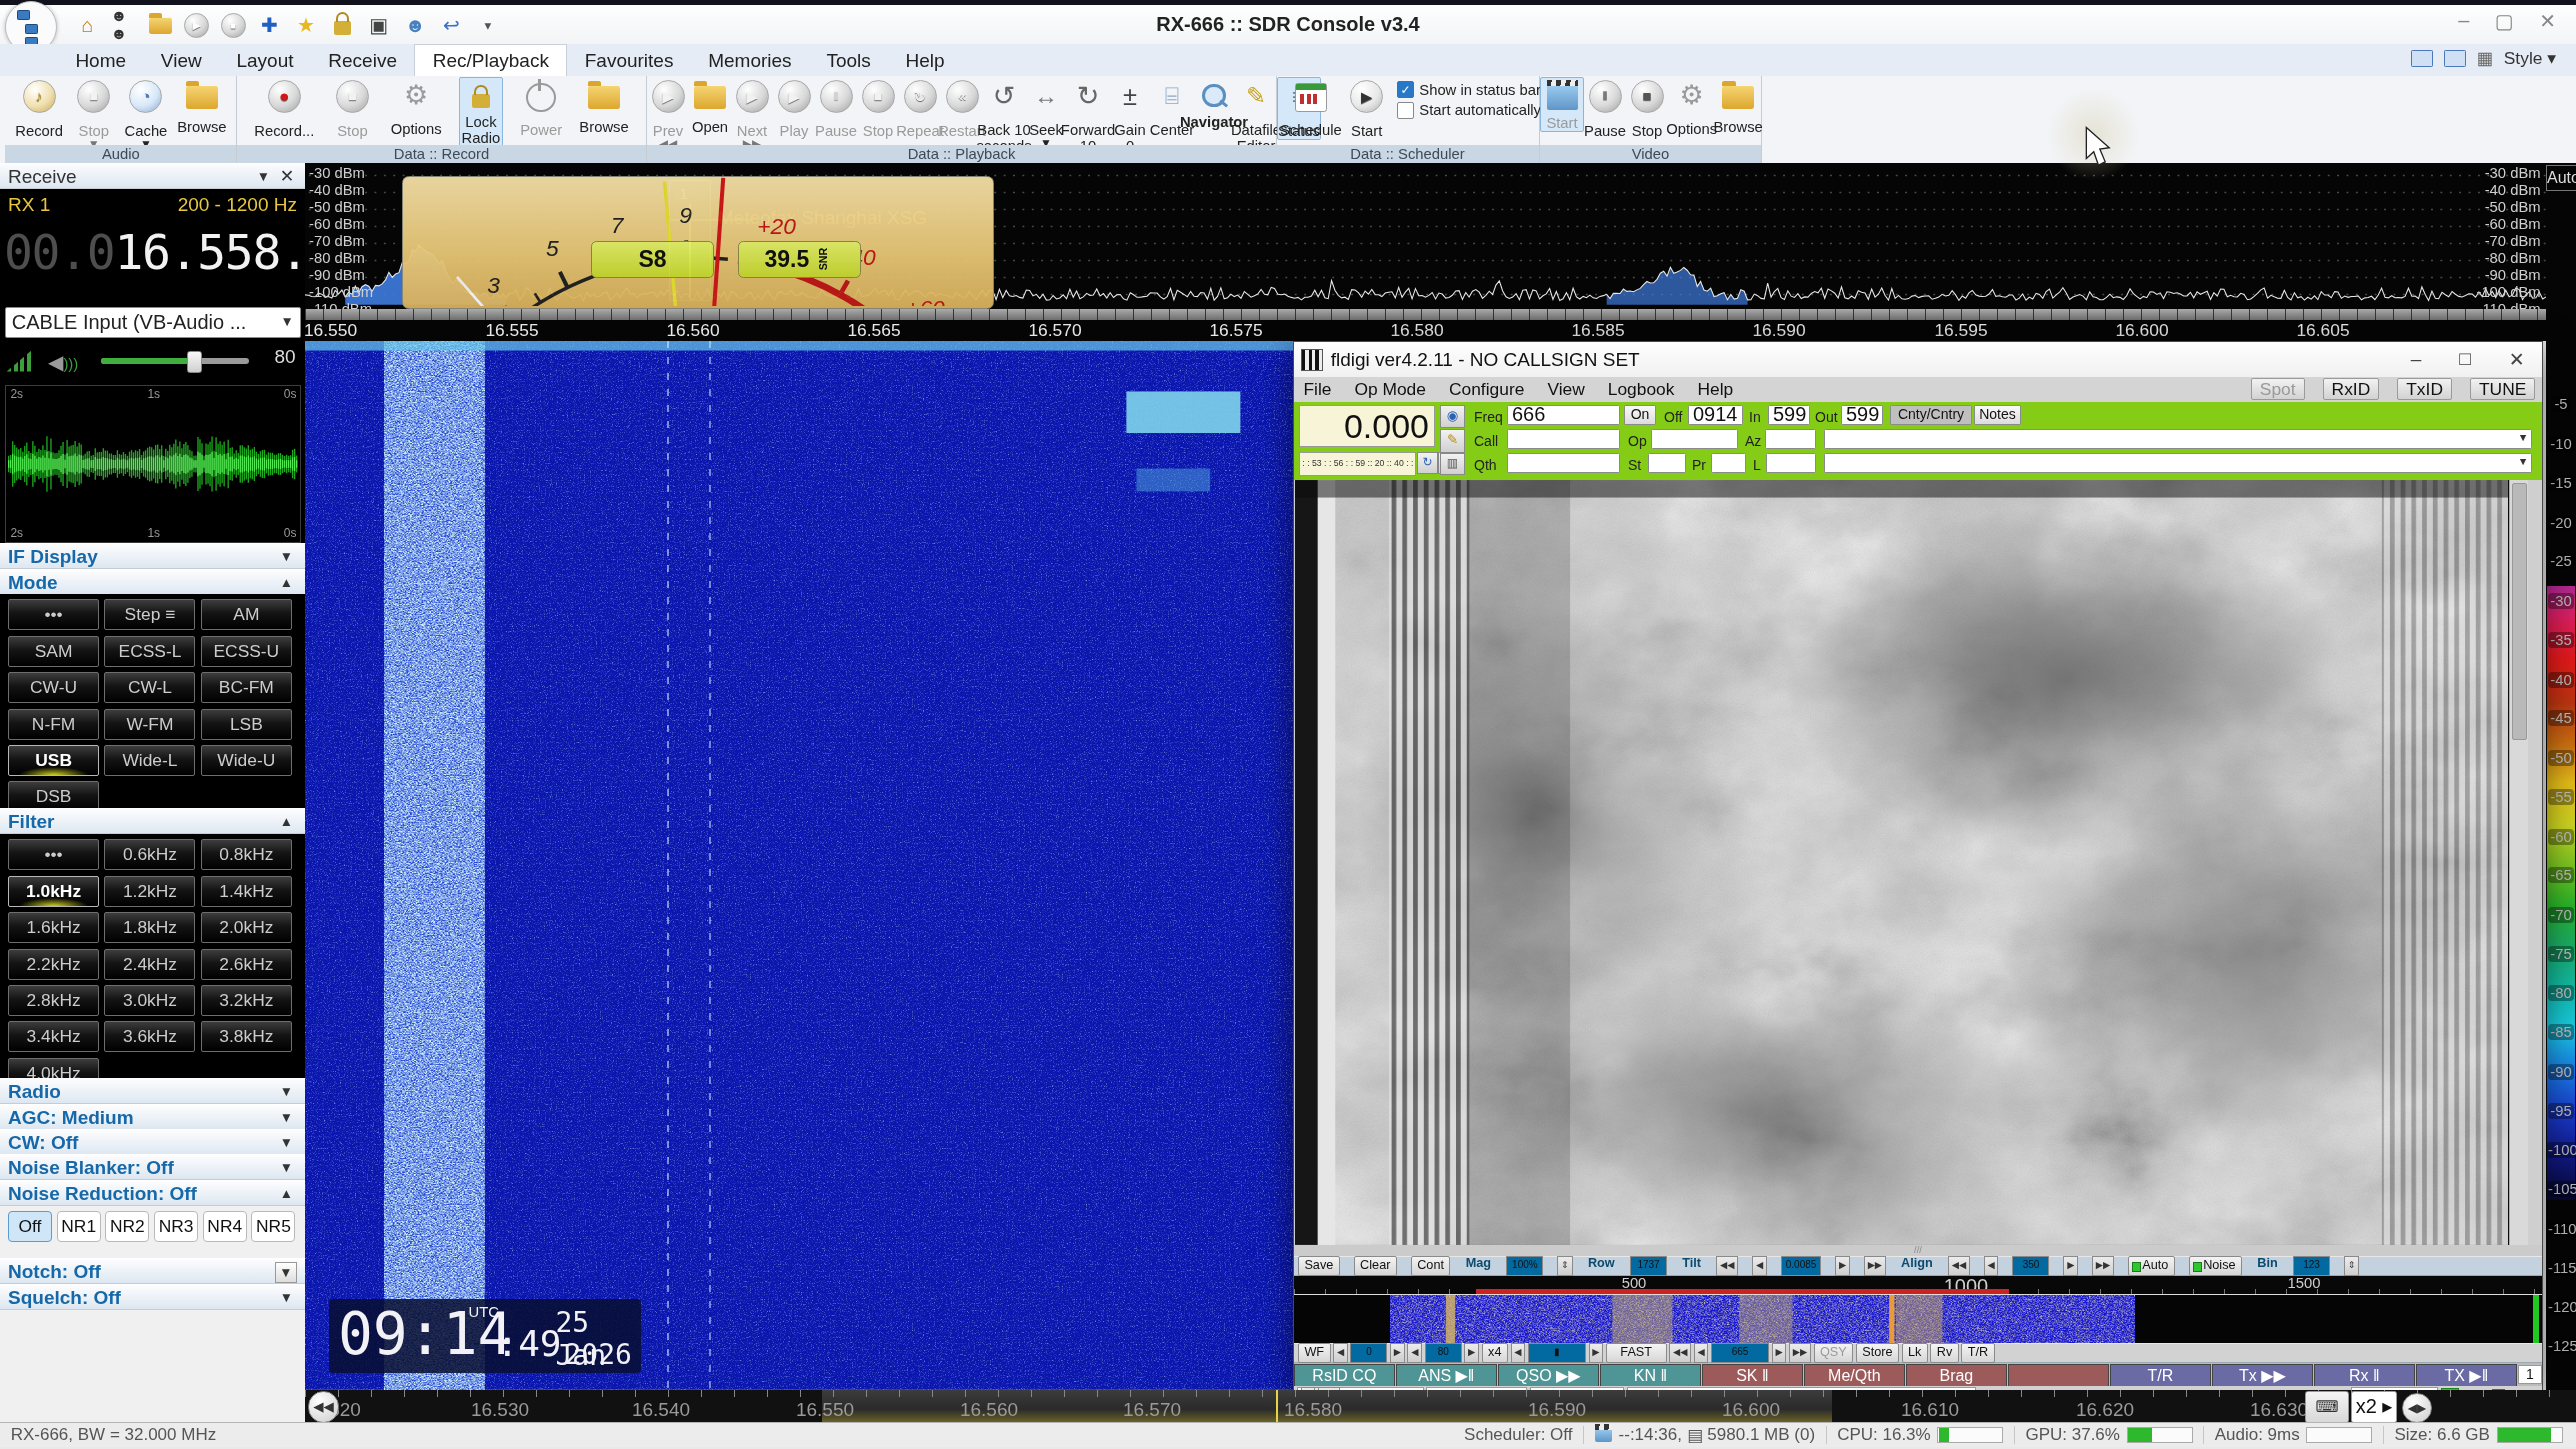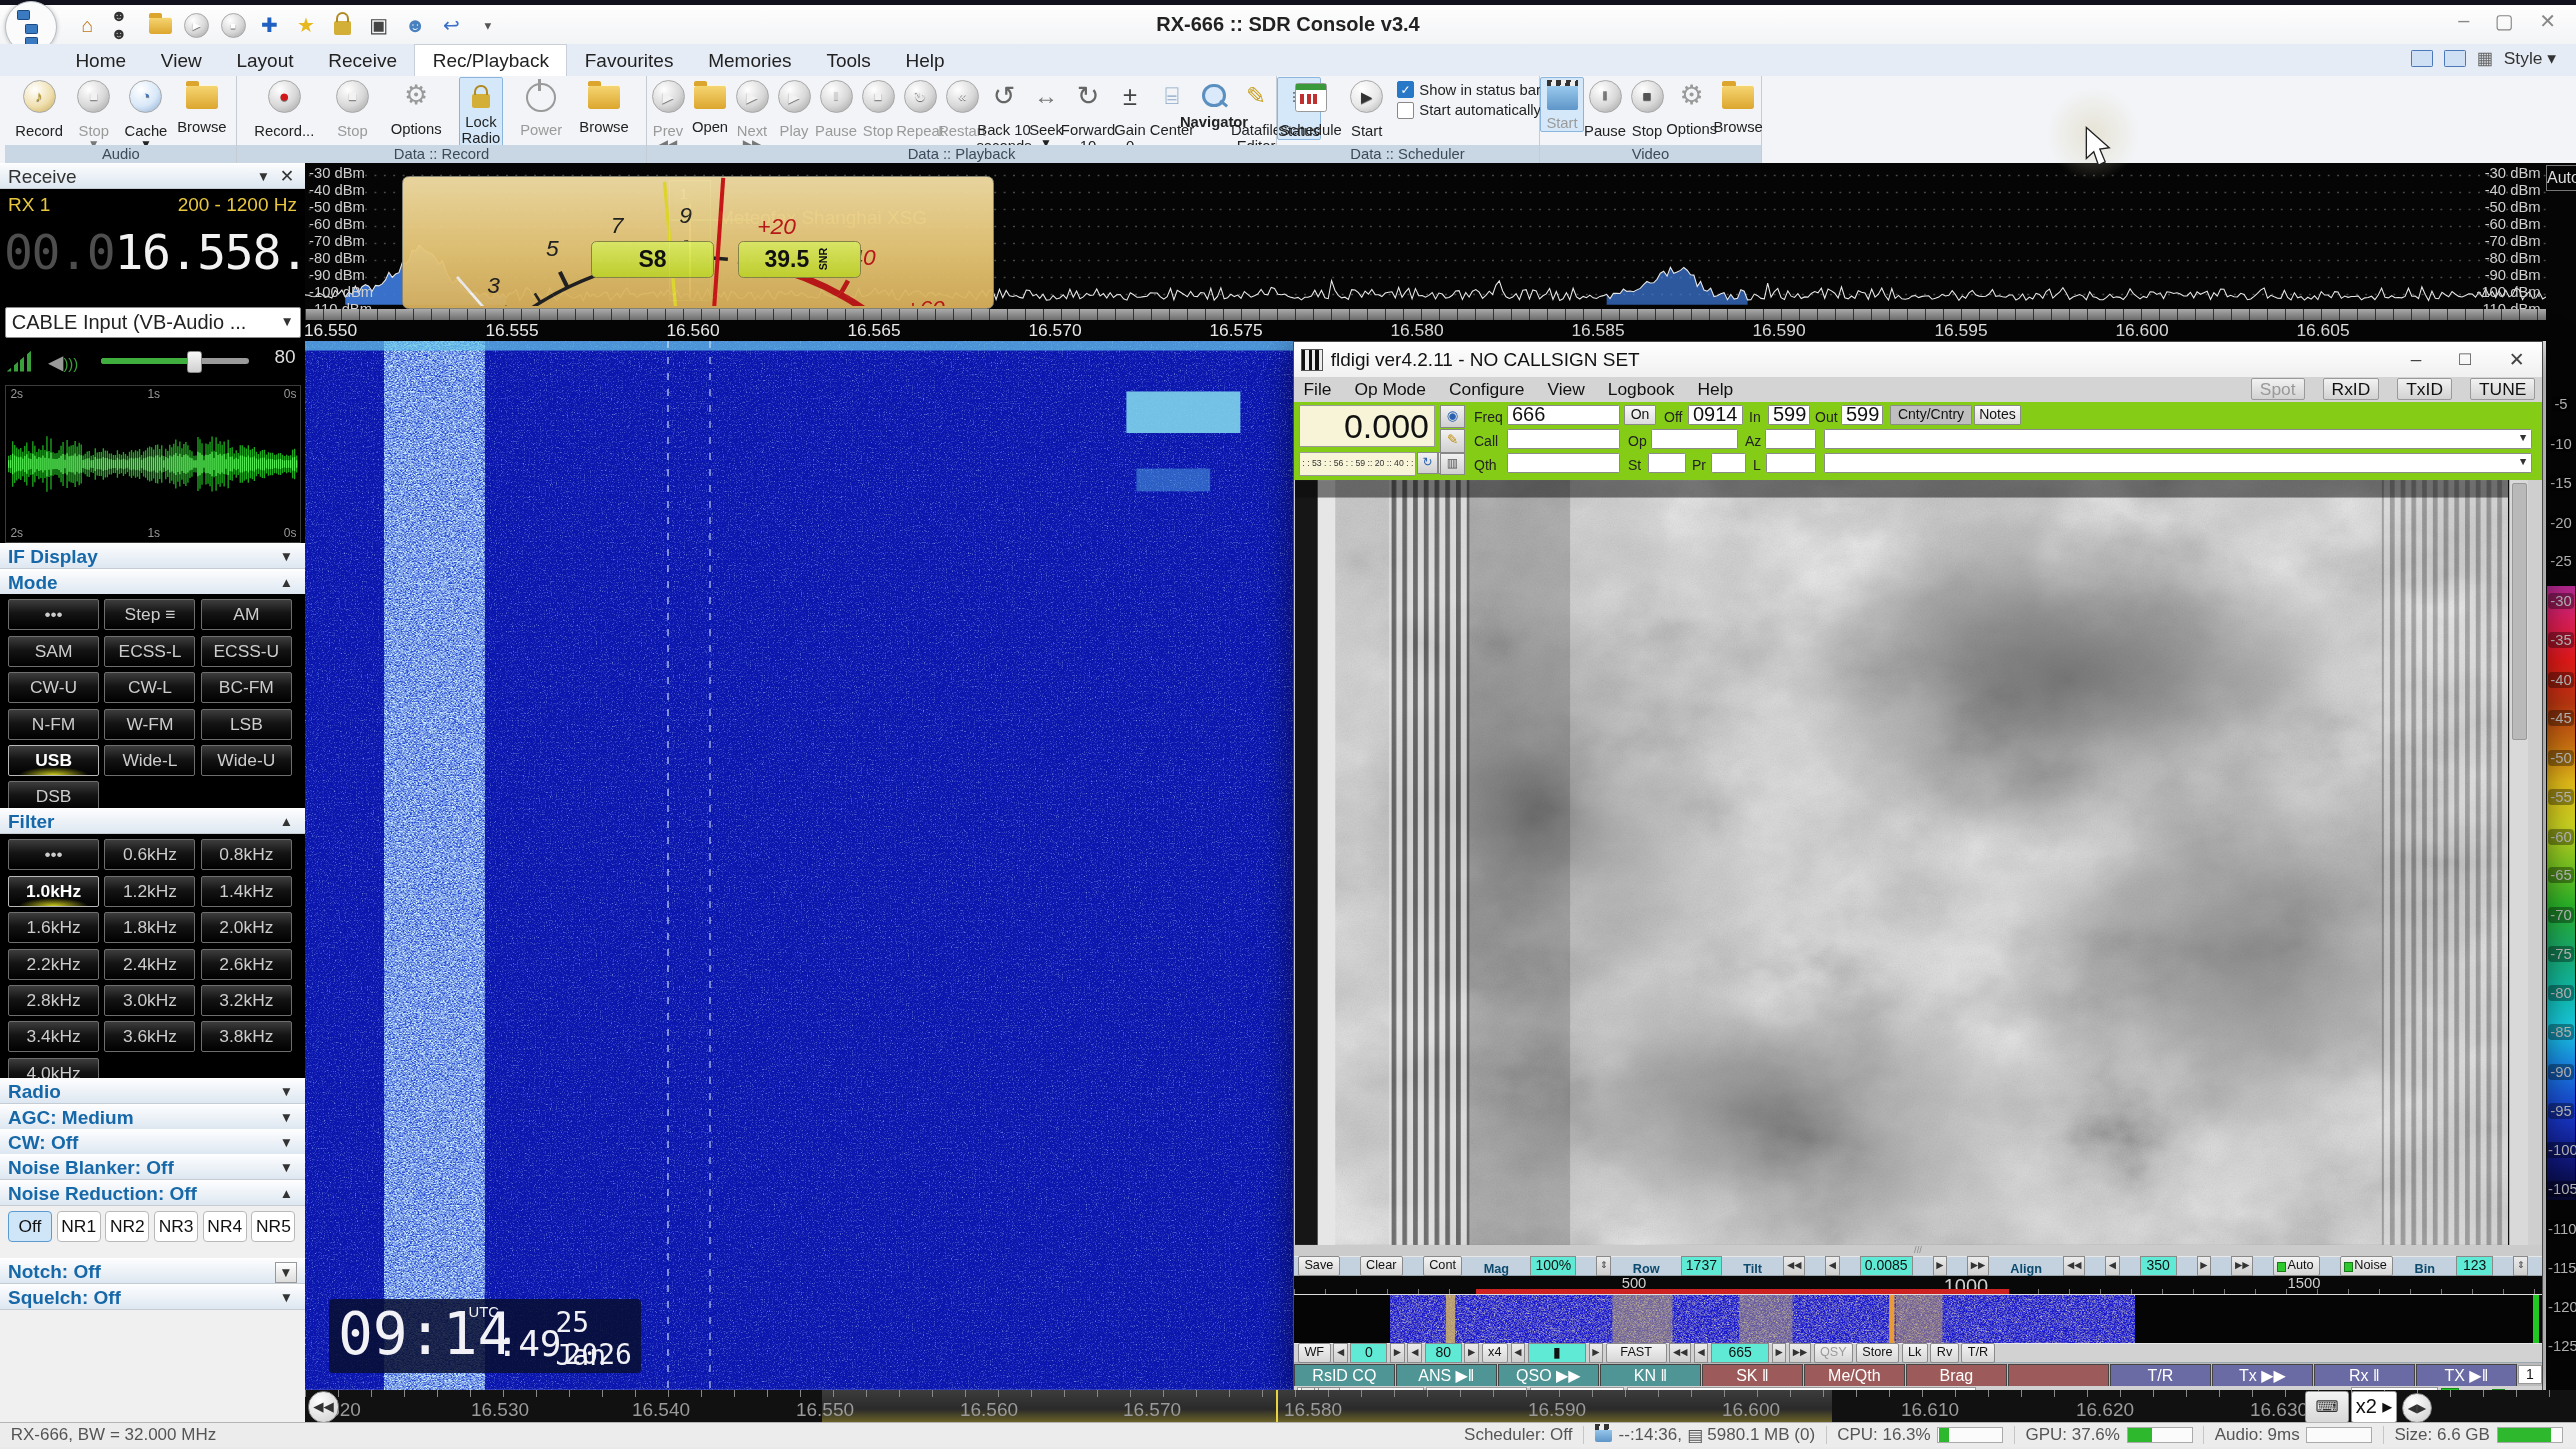--- a/index.html
+++ b/index.html
@@ -79,21 +79,21 @@
   .fmenu span{font-size:17.4px;color:#111;}
   .fidbtn{height:20px;padding:0 8px;background:linear-gradient(#f2f2f2,#d2d2d2);border:1.3px solid #9a9a9a;border-radius:2px;font-size:16px;color:#111;display:flex;align-items:center;}
   .fidbtn.dim{color:#999;}
   .flabel{position:absolute;font-size:14px;color:#222;}
   .finput{position:absolute;height:20px;background:#fff;border:1.3px solid #8a8a8a;border-radius:1.3px;box-sizing:border-box;font-size:20px;color:#111;padding:0 4px;line-height:17.4px;}
   .fbtnw{position:absolute;height:20px;background:linear-gradient(#fafafa,#dcdcdc);border:1.3px solid #8a8a8a;border-radius:1.3px;box-sizing:border-box;font-size:14px;color:#111;text-align:center;line-height:17.4px;}
   .fcombo{position:absolute;height:20px;background:#fff;border:1.3px solid #8a8a8a;border-radius:1.3px;box-sizing:border-box;}
   .fcombo:after{content:"▼";position:absolute;right:2.7px;top:1.3px;font-size:10.7px;color:#333;}
   .ctlbar{position:absolute;display:flex;align-items:center;gap:2.7px;padding-left:4px;box-sizing:border-box;background:#c3d2de;border-top:0.7px solid #e8e8e8;border-bottom:0.7px solid #9aa8b2;}
   .ctlbar .b,.ctlbar .led{height:17.4px;padding:0 5.4px;background:linear-gradient(#f4f4f4,#d6d6d6);border:0.7px solid #8a8a8a;border-radius:2px;font-size:12.7px;line-height:16px;color:#111;}
-  .ctlbar .i{height:17.4px;padding:0 4px;min-width:27px;background:#5eead4;border:0.7px solid #8a8a8a;font-size:14px;line-height:16px;color:#111;text-align:center;}
+  .ctlbar .i{height:17.4px;padding:0 4px;min-width:27px;background:#0369a1;border:0.7px solid #8a8a8a;font-size:10px;line-height:16px;color:#111;text-align:center;}
   .ctlbar .a{height:17.4px;padding:0 2.7px;background:linear-gradient(#ececec,#cecece);border:0.7px solid #8a8a8a;font-size:9.4px;line-height:16px;color:#333;}
   .ctlbar .l{font-size:12.7px;color:#0c4a6e;padding:0 1.3px;background:none;border:none;font-weight:bold;}
   .ctlbar .led{position:relative;padding-left:13.4px;}
   .ctlbar .led:before{content:"";position:absolute;left:3.4px;top:4.7px;width:6.7px;height:8px;background:#2ec82e;border:0.7px solid #1a7a1a;}
   .ctlbar .wide{min-width:48px;text-align:center;}
   .ctlbar .dim{color:#999;}
   .macro{height:21.5px;flex:1;margin-right:1.3px;border:0.7px solid #444;font-size:16px;color:#fff;display:flex;align-items:center;justify-content:center;}
   .macro.teal{background:#4f9595;}
   .macro.red{background:#9c5a5a;}
   .macro.purple{background:#6a6aa4;}
@@ -707,21 +707,21 @@
         <rect x="1620" y="0" width="188" height="1140" fill="url(#vstripes)" opacity="0.28"></rect>
         <rect x="0" y="0" width="1808" height="26" fill="rgba(10,10,10,0.5)"></rect>
       </svg>
       <div class="abs" style="left:1214px;top:0;width:17.4px;height:765px;background:#d9d9d9;border-left:0.7px solid #aaa;">
         <div class="abs" style="left:1.3px;top:2.7px;width:13.4px;height:255px;background:#b9b9b9;border:0.7px solid #999;border-radius:2px;"></div>
       </div>
     </div>
     <div class="abs" style="left:0;top:903px;width:100%;height:10.7px;background:#cbcbcb;text-align:center;font-size:9.4px;color:#8a8a8a;line-height:9.4px;">///</div>
 
     <div class="ctlbar abs" style="left:0;top:914px;width:100%;height:20px;">
-      <span style="display:flex;gap:20px;align-items:flex-end;">
+      <span style="display:flex;gap:14px;align-items:flex-start;">
           <span class="b">Save</span>
           <span class="b">Clear</span>
           <span class="b">Cont</span>
           <span class="l">Mag</span>
           <span class="i">100%</span>
           <span class="a">⇕</span>
           <span class="l">Row</span>
           <span class="i">1737</span>
           <span class="l">Tilt</span>
           <span class="a">◀◀</span>

